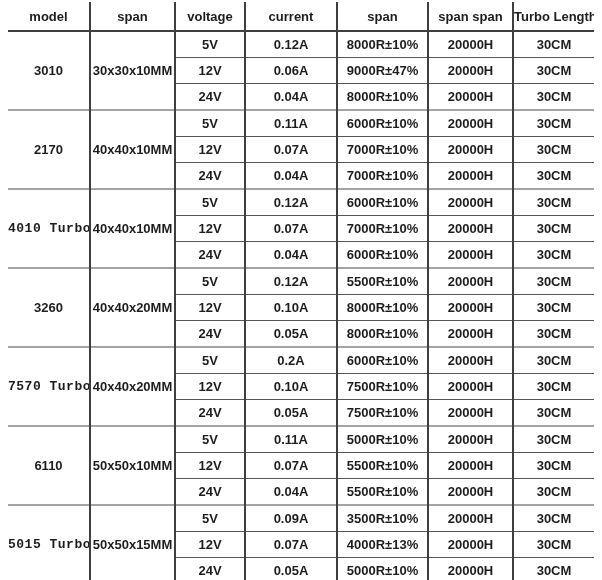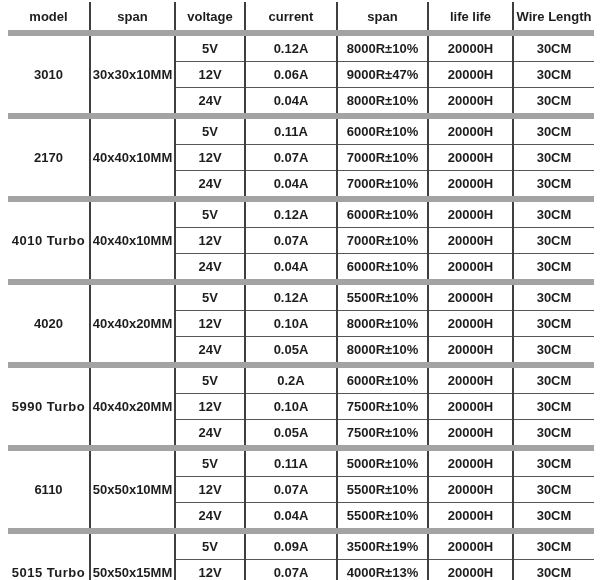--- a/index.html
+++ b/index.html
@@ -33,23 +33,23 @@
     text-align: center;
     vertical-align: middle;
     padding: 0;
     border-left: 2px solid #3f3f3f;
     height: 25px;
     overflow: hidden;
     white-space: nowrap;
   }
   th { height: 28px; border-bottom: 2px solid #3f3f3f; }
   .first-col { border-left: none; margin-left: 20px; }
-  tr.group-start td { border-top: 6px solid #a3a3a3; }
+  tr.group-start td { border-top: 2px solid #a3a3a3; }
   tr.sub-row td { border-top: 1px solid #575757; }
-  td.serif { font-family: Liberation Sans, sans-serif; letter-spacing: 0.5px; }
+  td.serif { font-family: Liberation Mono, monospace; letter-spacing: 0.5px; }
 </style>
 </head>
 <body>
 
 <table class="spec-table">
   <colgroup>
     <col class="c-model">
     <col class="c-size">
     <col class="c-voltage">
     <col class="c-current">
@@ -57,22 +57,22 @@
     <col class="c-life">
     <col class="c-wire">
   </colgroup>
   <thead>
     <tr>
         <th class="first-col">model</th>
         <th>span</th>
         <th>voltage</th>
         <th>current</th>
         <th>span</th>
-        <th>life life</th>
-        <th>Wire Length</th>
+        <th>span span</th>
+        <th>Turbo Length</th>
       </tr>
   </thead>
   <tbody>
       <tr class="group-start">
         <td rowspan="3" class="first-col">3010</td>
         <td rowspan="3">30x30x10MM</td>
         <td>5V</td>
         <td>0.12A</td>
         <td>8000R±10%</td>
         <td>20000H</td>
@@ -132,21 +132,21 @@
         <td>30CM</td>
       </tr>
       <tr class="sub-row">
         <td>24V</td>
         <td>0.04A</td>
         <td>6000R±10%</td>
         <td>20000H</td>
         <td>30CM</td>
       </tr>
       <tr class="group-start">
-        <td rowspan="3" class="first-col">4020</td>
+        <td rowspan="3" class="first-col">3260</td>
         <td rowspan="3">40x40x20MM</td>
         <td>5V</td>
         <td>0.12A</td>
         <td>5500R±10%</td>
         <td>20000H</td>
         <td>30CM</td>
       </tr>
       <tr class="sub-row">
         <td>12V</td>
         <td>0.10A</td>
@@ -155,21 +155,21 @@
         <td>30CM</td>
       </tr>
       <tr class="sub-row">
         <td>24V</td>
         <td>0.05A</td>
         <td>8000R±10%</td>
         <td>20000H</td>
         <td>30CM</td>
       </tr>
       <tr class="group-start">
-        <td rowspan="3" class="first-col serif">5990 Turbo</td>
+        <td rowspan="3" class="first-col serif">7570 Turbo</td>
         <td rowspan="3">40x40x20MM</td>
         <td>5V</td>
         <td>0.2A</td>
         <td>6000R±10%</td>
         <td>20000H</td>
         <td>30CM</td>
       </tr>
       <tr class="sub-row">
         <td>12V</td>
         <td>0.10A</td>
@@ -205,21 +205,21 @@
         <td>0.04A</td>
         <td>5500R±10%</td>
         <td>20000H</td>
         <td>30CM</td>
       </tr>
       <tr class="group-start">
         <td rowspan="3" class="first-col serif">5015 Turbo</td>
         <td rowspan="3">50x50x15MM</td>
         <td>5V</td>
         <td>0.09A</td>
-        <td>3500R±19%</td>
+        <td>3500R±10%</td>
         <td>20000H</td>
         <td>30CM</td>
       </tr>
       <tr class="sub-row">
         <td>12V</td>
         <td>0.07A</td>
         <td>4000R±13%</td>
         <td>20000H</td>
         <td>30CM</td>
       </tr>

